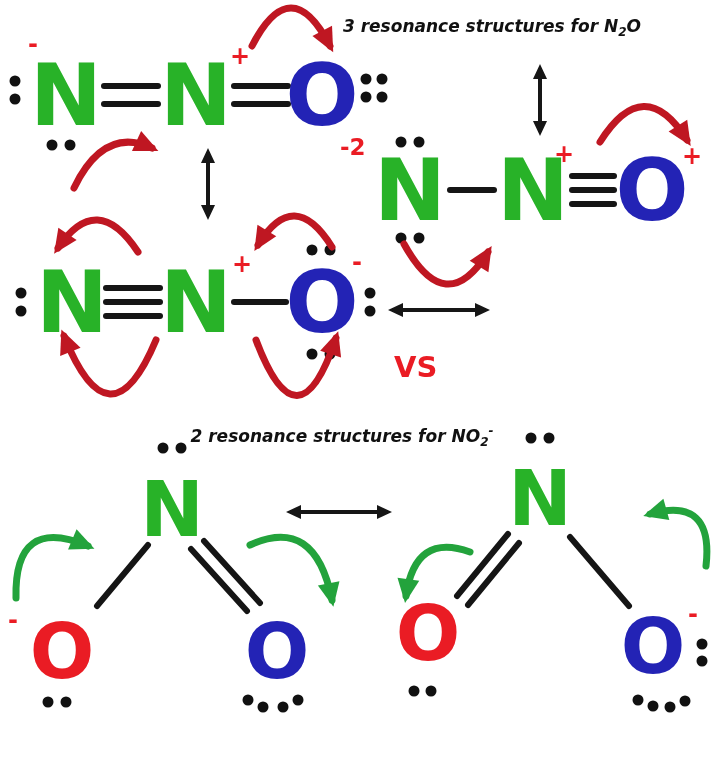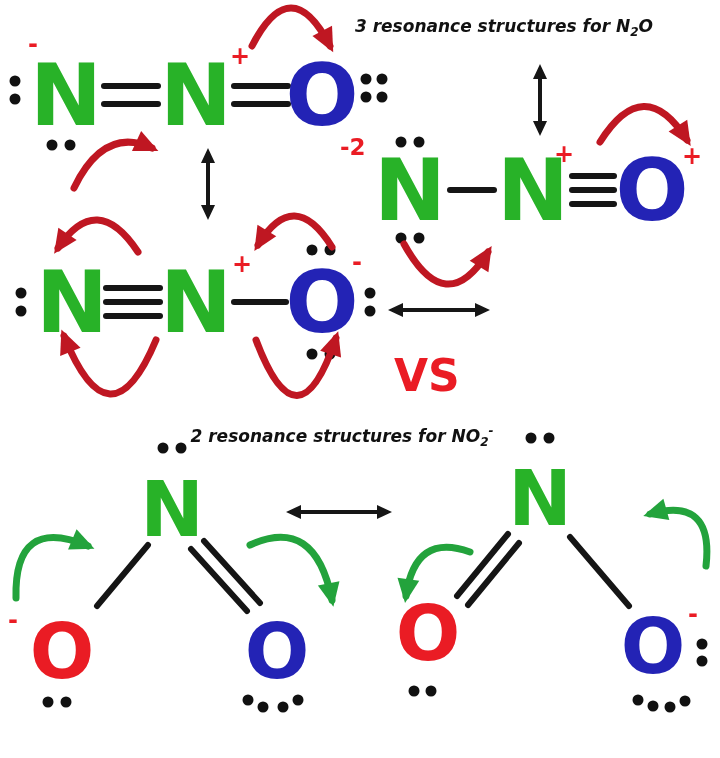--- a/index.html
+++ b/index.html
@@ -17,21 +17,21 @@
         font-size:86px;font-weight:bold;z-index:2;user-select:none}
   .atom.small{width:84px;height:74px;line-height:74px;font-size:76px}
   .n{color:var(--green)}
   .ob{color:var(--blue)}
   .or{color:var(--red)}
   .charge{position:absolute;color:var(--charge);font-weight:bold;font-size:24px;line-height:1;z-index:3}
   .charge.big{font-size:23px}
   .title{position:absolute;font-style:italic;font-size:17px;font-weight:600;color:#111;z-index:3;text-align:center}
   .title sub{font-size:12px}
   .title sup{font-size:12px}
-  .vs{position:absolute;color:var(--red);font-weight:bold;font-size:44px;z-index:3}
+  .vs{position:absolute;color:var(--red);font-weight:bold;font-size:29px;z-index:3}
   svg{position:absolute;left:0;top:0;z-index:1}
   .bond{stroke:#151515;stroke-width:6;stroke-linecap:round}
   .dot{fill:#111}
   .red-arrow{stroke:var(--arrow-red);stroke-width:7;fill:none;stroke-linecap:round}
   .green-arrow{stroke:var(--arrow-green);stroke-width:7;fill:none;stroke-linecap:round}
   .res-arrow{stroke:#161616;stroke-width:4}
 </style>
 </head>
 <body>
 
@@ -141,21 +141,21 @@
     </g>
 
     <g>
       <line class="res-arrow" x1="208" y1="152" x2="208" y2="216" marker-start="url(#mBlk)" marker-end="url(#mBlk)"></line>
       <line class="res-arrow" x1="540" y1="68" x2="540" y2="132" marker-start="url(#mBlk)" marker-end="url(#mBlk)"></line>
       <line class="res-arrow" x1="392" y1="310" x2="486" y2="310" marker-start="url(#mBlk)" marker-end="url(#mBlk)"></line>
       <line class="res-arrow" x1="290" y1="512" x2="388" y2="512" marker-start="url(#mBlk)" marker-end="url(#mBlk)"></line>
     </g>
   </svg>
 
-  <div class="title" style="left:354px;top:16px;width:300px">
+  <div class="title" style="left:342px;top:16px;width:300px">
     <span>3 resonance structures for N</span><sub>2</sub><span>O</span>
   </div>
 
   <div class="title" style="left:142px;top:424px;width:400px">
     <span>2 resonance structures for NO</span><sub>2</sub><sup>-</sup>
   </div>
 
   <div class="vs" style="left:394px;top:350px">VS</div>
 
   <div class="atom n" style="left:21px;top:55px">N</div>

